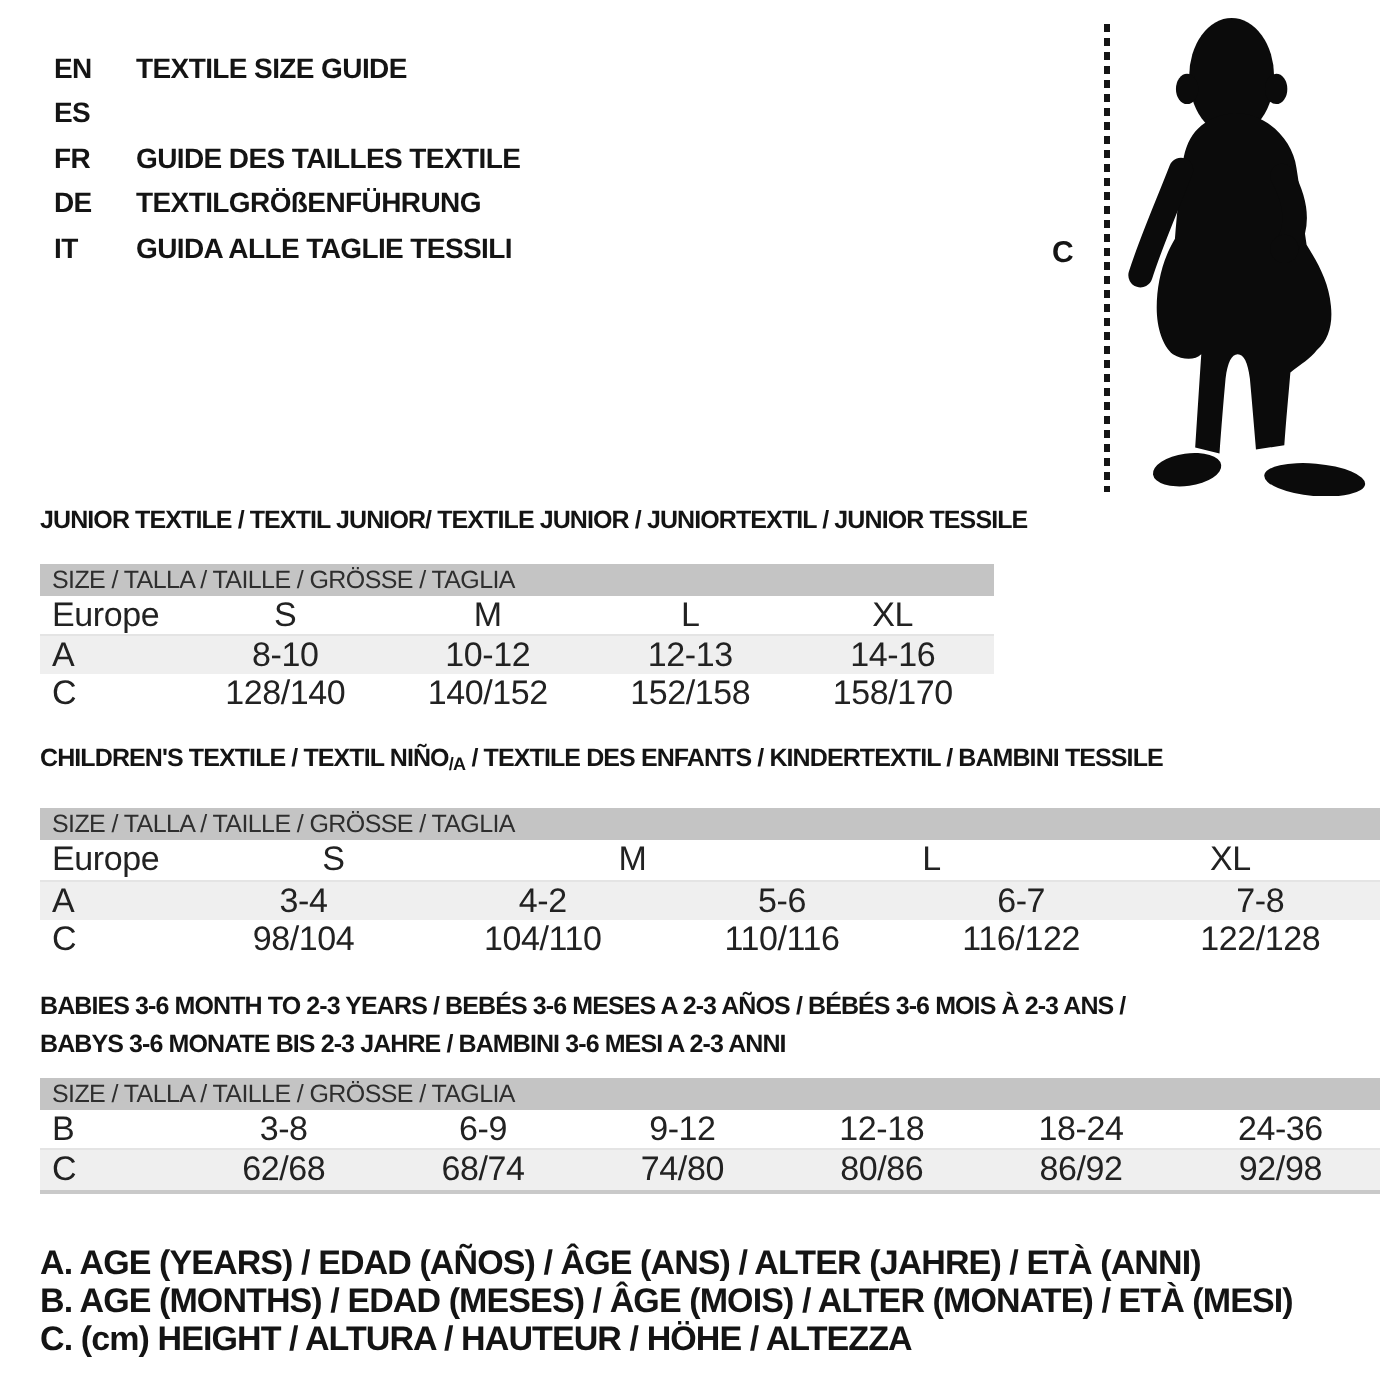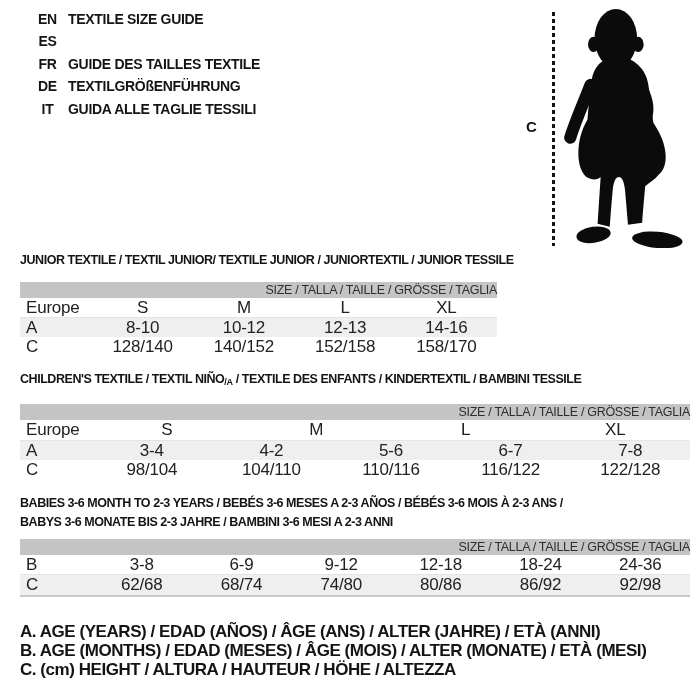--- a/index.html
+++ b/index.html
@@ -3,37 +3,37 @@
 <meta charset="utf-8">
 <style>
   html,body{margin:0;padding:0;background:#ffffff;}
   #canvas{
     position:relative;width:700px;height:700px;background:#ffffff;overflow:hidden;
     font-family:"Liberation Sans",sans-serif;color:#1b1b1b;
   }
   .abs{position:absolute;}
 
   
-  .langs{left:27px;top:8px;text-align:center;}
+  .langs{left:27px;top:23px;}
   .lang{display:flex;font-weight:bold;font-size:14px;line-height:22.4px;letter-spacing:-0.3px;color:#141414;white-space:nowrap;}
   .lang .code{width:41px;}
 
   
   .dotline{left:552px;top:12px;width:3px;height:234px;
     background:repeating-linear-gradient(to bottom,#141414 0 4px,transparent 4px 7px);}
   .height-label{left:526px;top:118px;font-weight:bold;font-size:15px;color:#141414;}
   .sil{left:563px;top:8px;}
 
   
   .sec-title{font-weight:bold;font-size:12.5px;letter-spacing:-0.45px;line-height:19px;color:#141414;white-space:nowrap;}
   .subsc{font-size:9px;letter-spacing:-0.3px;vertical-align:-2px;font-weight:bold;}
 
   
   .size-table{background:#ffffff;}
-  .bar{height:16px;line-height:16px;background:#c4c4c4;color:#2e2e2e;font-size:12.5px;letter-spacing:-0.3px;padding-left:6px;white-space:nowrap;text-align:right;}
+  .bar{height:16px;line-height:16px;background:#c4c4c4;color:#2e2e2e;font-size:12.5px;letter-spacing:-0.3px;padding-left:6px;white-space:nowrap;}
   .trow{display:flex;height:19px;line-height:19px;font-size:17px;letter-spacing:-0.2px;color:#222222;}
   .trow .lab{width:66px;padding-left:6px;}
   .trow .cell{flex:1;text-align:center;}
   .shaded{background:#efefef;border-top:1px solid #e4e4e4;}
   .bottom-rule{border-bottom:2px solid #c9c9c9;}
 
   
   .legend{left:20px;top:622px;}
   .legend-line{font-weight:bold;font-size:17px;letter-spacing:-0.45px;line-height:19.2px;color:#141414;white-space:nowrap;}
 </style>

